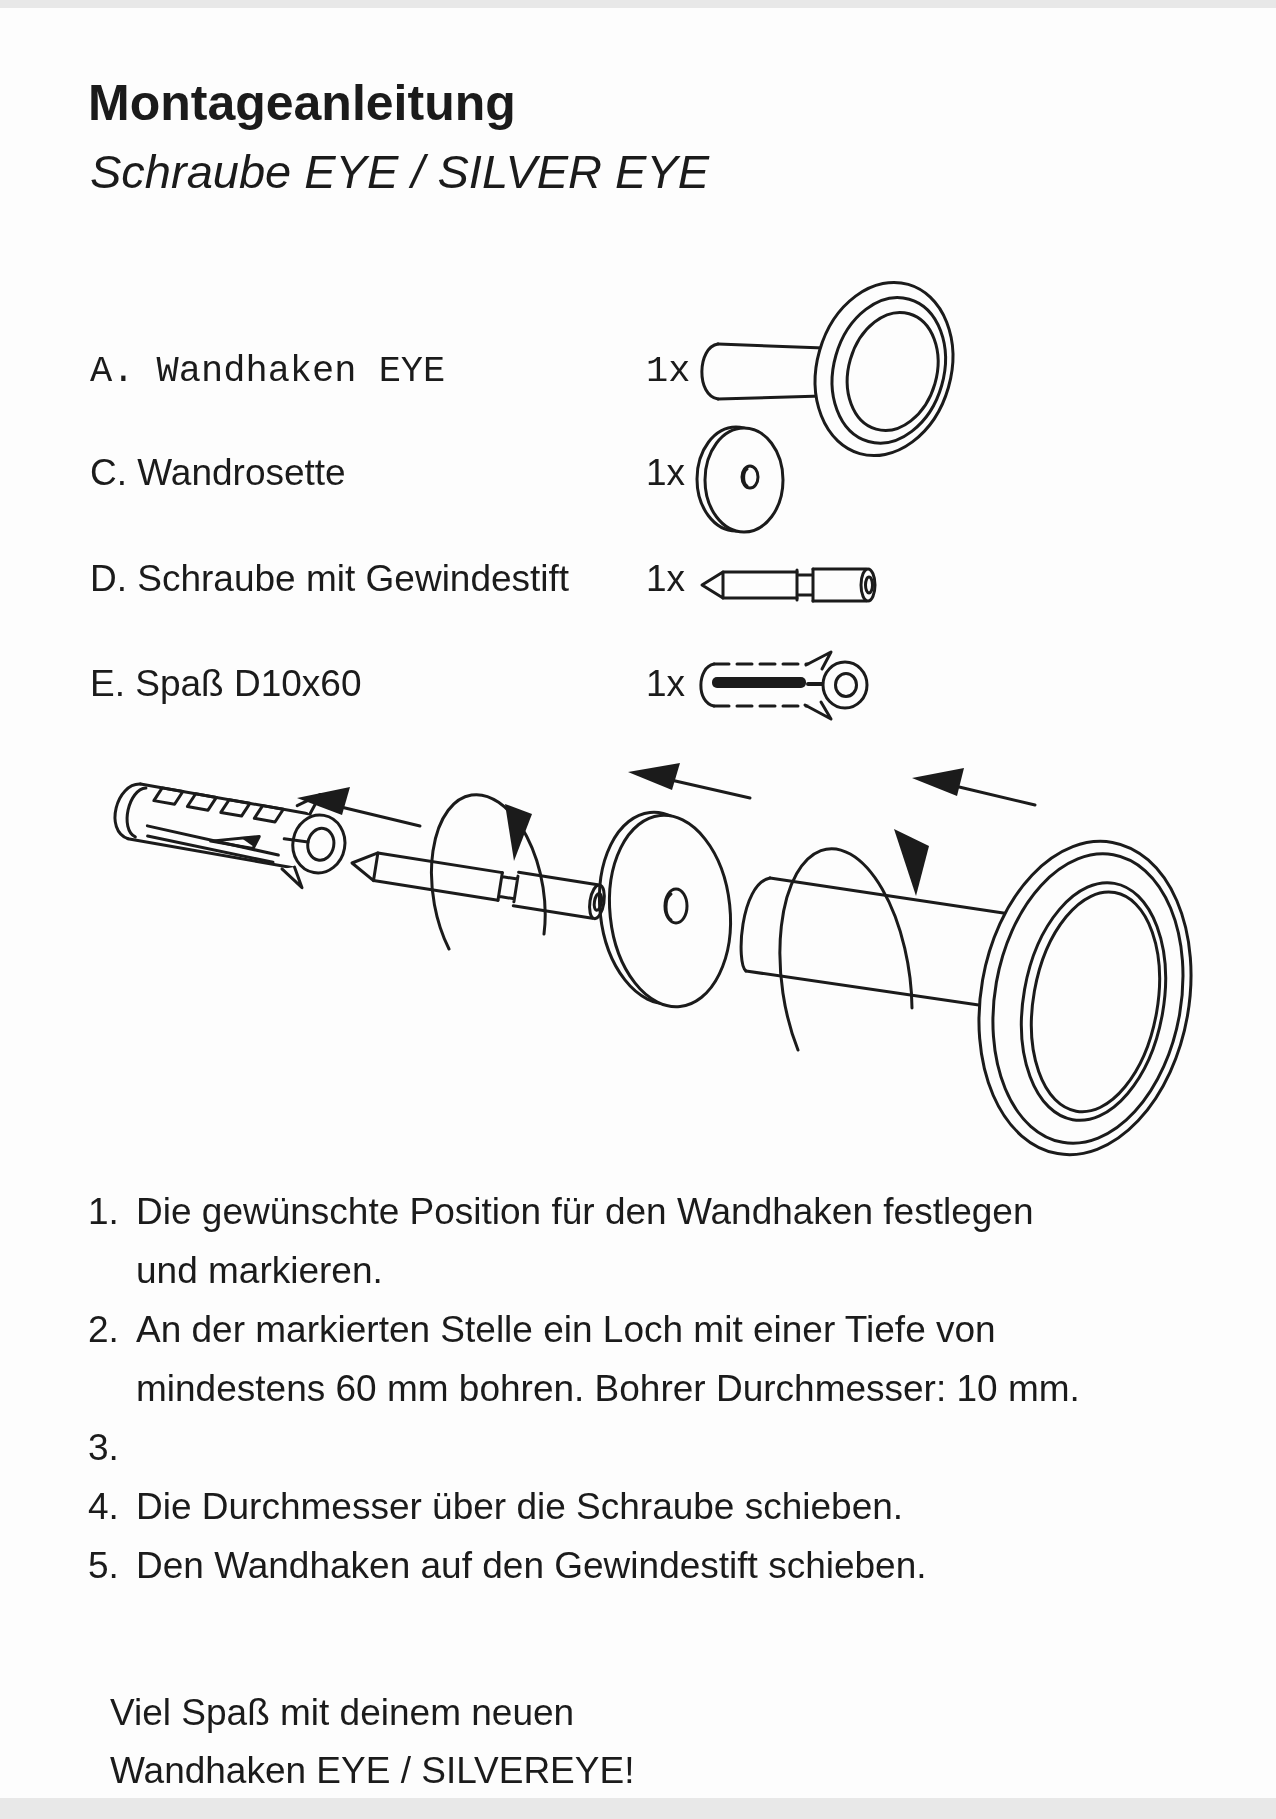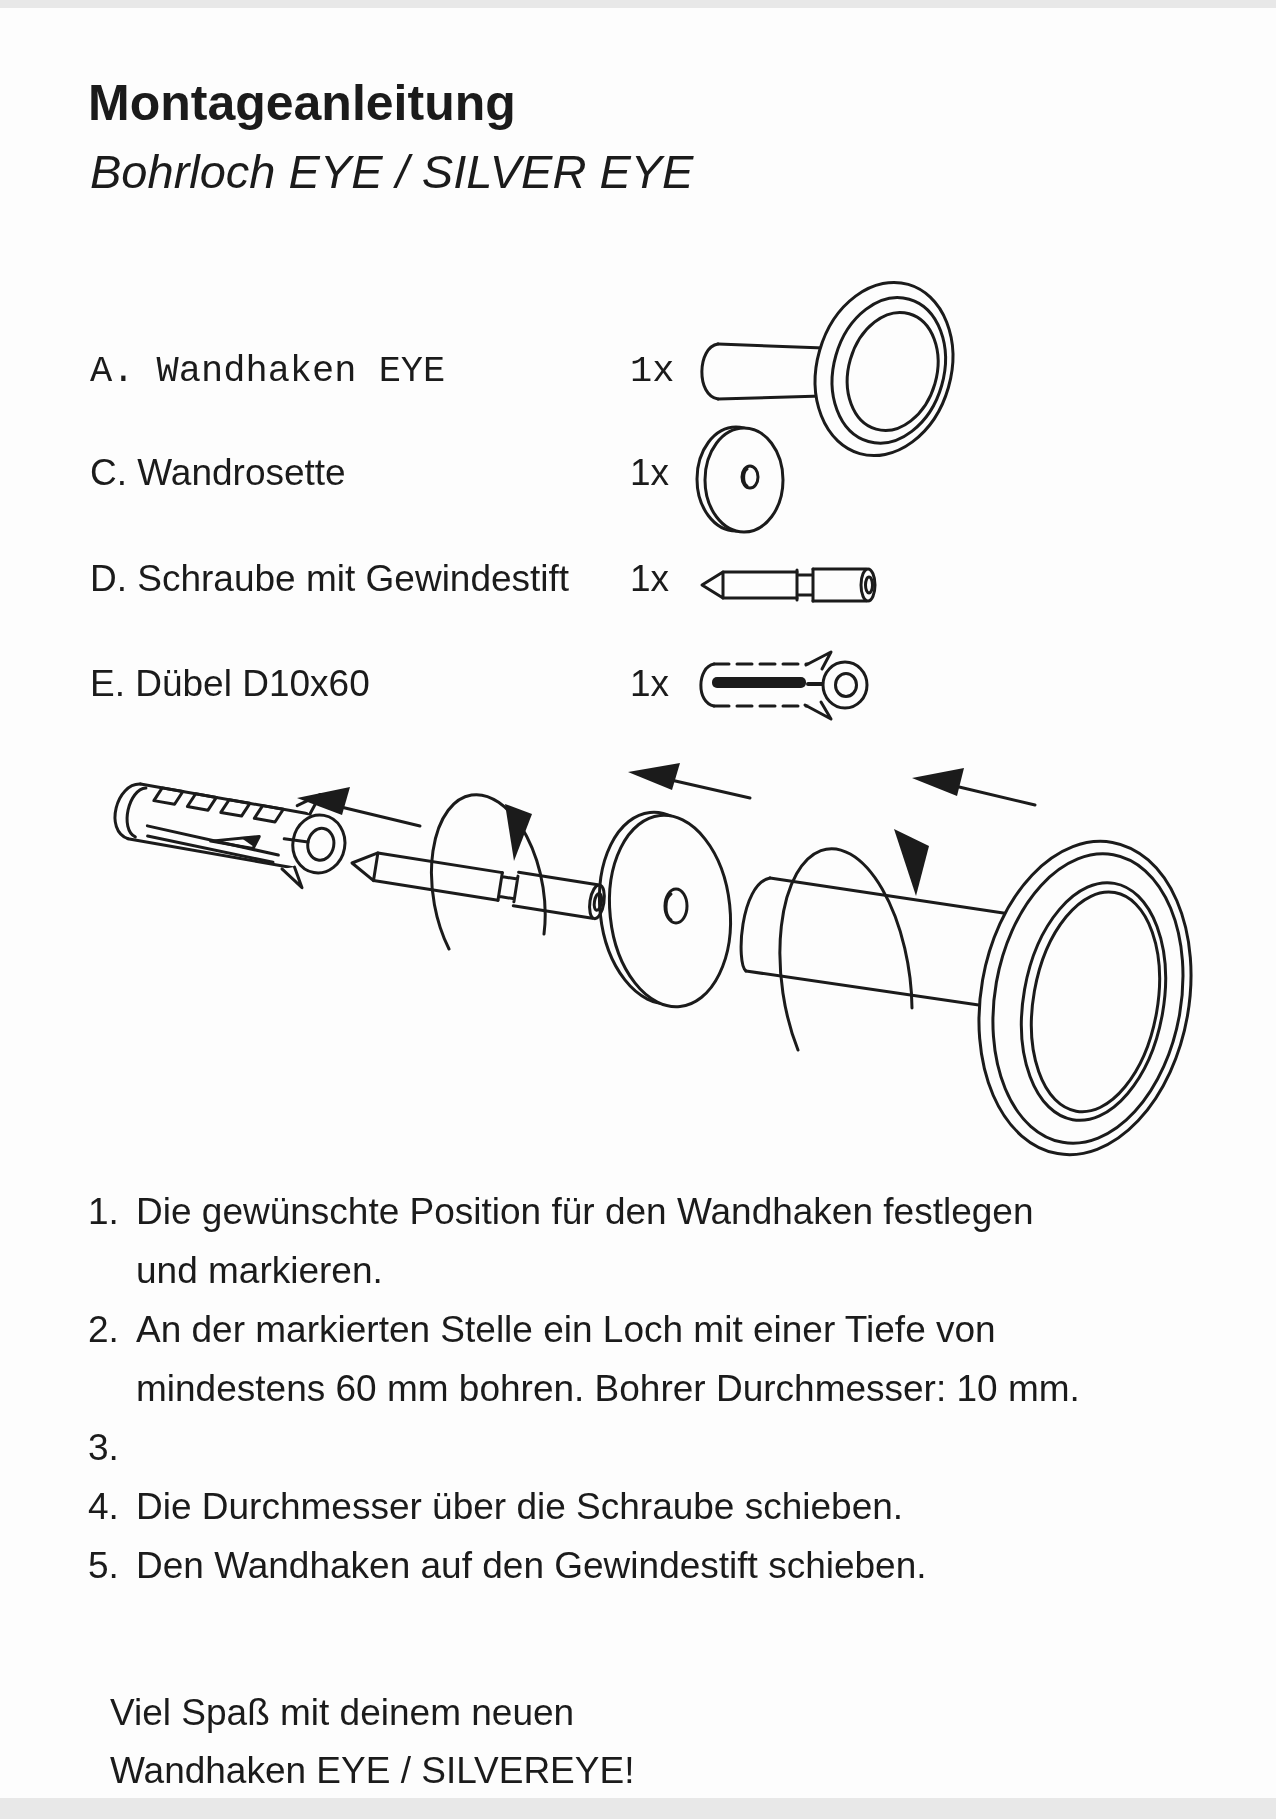--- a/index.html
+++ b/index.html
@@ -15,21 +15,21 @@
   .art { position:absolute; left:0; top:0; width:1276px; height:1819px; }
   .title {
     position:absolute; left:88px; top:66px;
     font-size:50px; font-weight:700; letter-spacing:0px;
   }
   .subtitle {
     position:absolute; left:90px; top:136px;
     font-size:47px; font-style:italic; font-weight:400;
   }
   .part-label { position:absolute; left:90px; font-size:37px; white-space:nowrap; }
-  .part-qty  { position:absolute; left:630px; font-size:37px; }
+  .part-qty  { position:absolute; left:646px; font-size:37px; }
   .row-a { top:342px;font-family:Liberation Mono, monospace; }
   .row-c { top:444px; }
   .row-d { top:550px; }
   .row-e { top:655px; }
   .instructions {
     position:absolute; left:88px; top:1174px; width:1110px;
     font-size:37px; line-height:59px;
   }
   .instr { display:flex; }
   .instr .num { flex:0 0 48px; width:48px; }
@@ -157,32 +157,32 @@
           <ellipse cx="1088" cy="990" rx="93" ry="146"></ellipse>
           <ellipse cx="1094" cy="992" rx="70" ry="120"></ellipse>
           <ellipse cx="1096" cy="992" rx="62" ry="111"></ellipse>
         </g>
 
       </g>
     </g>
   </svg>
 
   <div class="title">Montageanleitung</div>
-  <div class="subtitle">Bohrloch EYE / SILVER EYE</div>
+  <div class="subtitle">Schraube EYE / SILVER EYE</div>
 
   <div class="part-label row-a">A. Wandhaken EYE</div>
   <div class="part-qty row-a">1x</div>
 
   <div class="part-label row-c">C. Wandrosette</div>
   <div class="part-qty row-c">1x</div>
 
   <div class="part-label row-d">D. Schraube mit Gewindestift</div>
   <div class="part-qty row-d">1x</div>
 
-  <div class="part-label row-e">E. Dübel D10x60</div>
+  <div class="part-label row-e">E. Spaß D10x60</div>
   <div class="part-qty row-e">1x</div>
 
   <div class="instructions">
     <div class="instr">
       <span class="num">1.</span>
       <span class="body">Die gewünschte Position für den Wandhaken festlegen
 und markieren.</span>
     </div>
     <div class="instr">
       <span class="num">2.</span>

